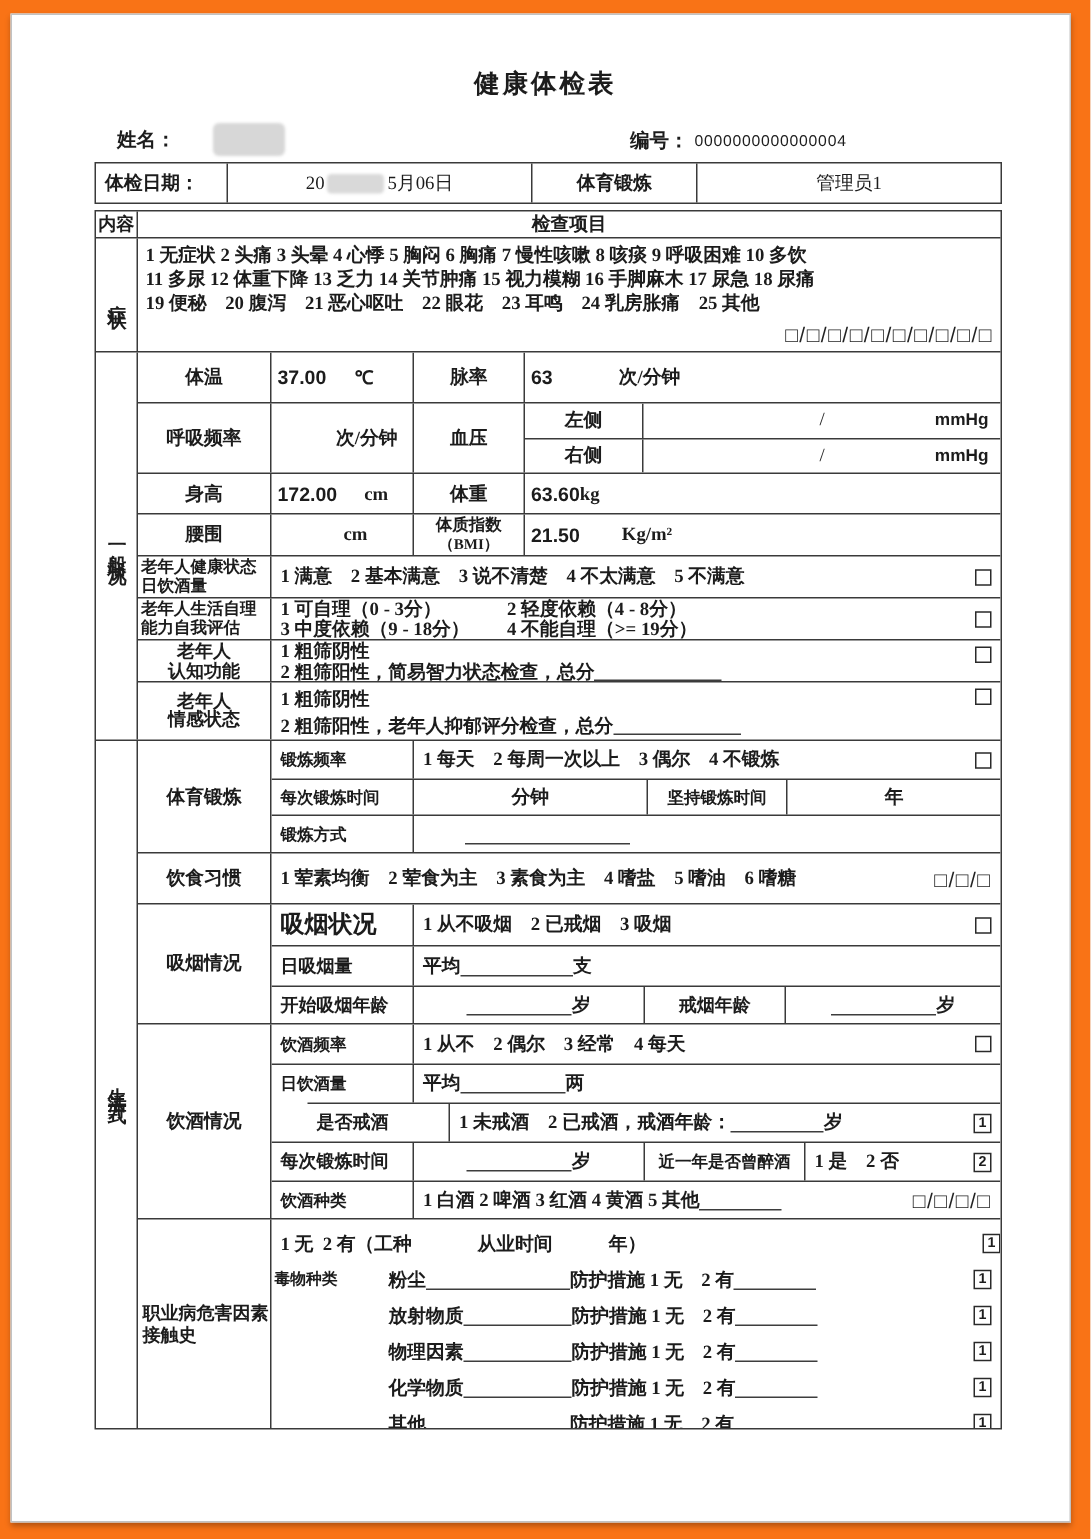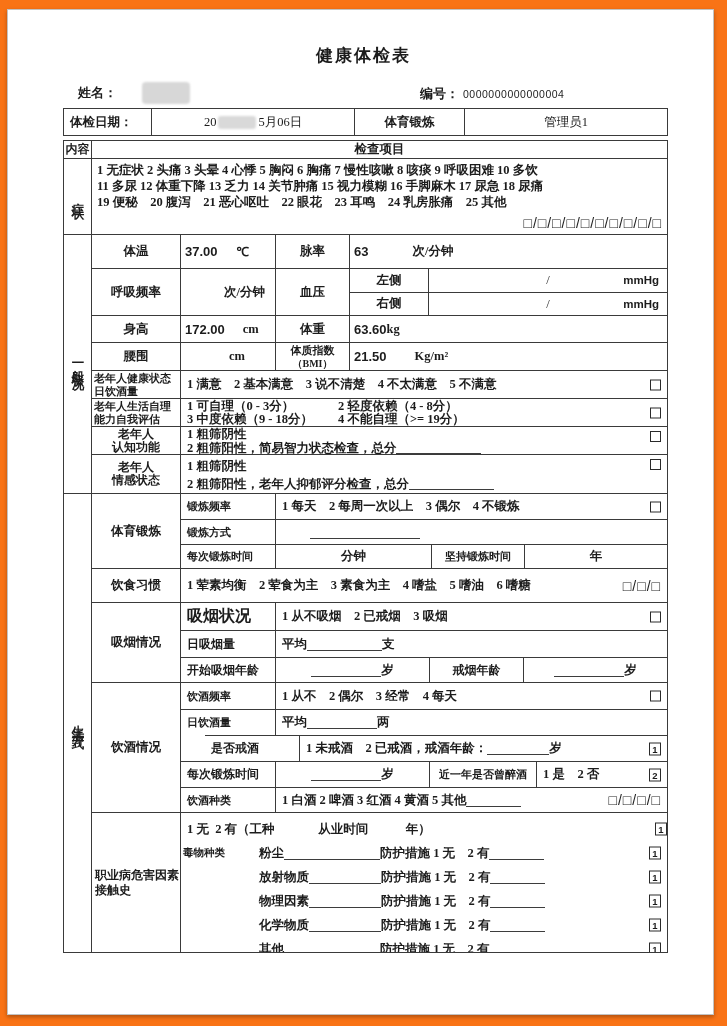--- a/index.html
+++ b/index.html
@@ -186,21 +186,21 @@
           <div class="c bl f1" style="padding:1px 0 0 6px;">
             <div class="sb" style="line-height:13px;">1 粗筛阴性</div>
             <div class="sb" style="line-height:13px;"><span>2 粗筛阳性，简易智力状态检查，总分</span><span class="ul" style="width:85px;"></span></div>
             <span class="cb cb-top"></span>
           </div>
         </div>
 
         <div class="fr bt f1">
           <div class="c cc" style="width:88px;flex-direction:column;">
             <span class="small2" style="font-size:12px;">老年人</span>
-            <span class="small2" style="font-size:12px;">情感状态</span>
+            <span class="small2" style="font-size:12px;font-family:Liberation Mono, monospace;">情感状态</span>
           </div>
           <div class="c bl f1" style="padding:3px 0 0 6px;">
             <div class="sb" style="line-height:16px;">1 粗筛阴性</div>
             <div class="sb" style="line-height:16px;margin-top:2px;"><span>2 粗筛阳性，老年人抑郁评分检查，总分</span><span class="ul" style="width:85px;"></span></div>
             <span class="cb cb-top"></span>
           </div>
         </div>
 
       </div>
     </div>
@@ -214,31 +214,31 @@
         <div class="fr" style="height:74px;">
           <div class="c cc lab" style="width:88px;">体育锻炼</div>
           <div class="c bl f1 col">
             <div class="fr" style="height:25px;">
               <div class="c cl sublab" style="width:94px;">锻炼频率</div>
               <div class="c bl f1 cl">
                 <span class="sb pre">1 每天    2 每周一次以上    3 偶尔    4 不锻炼</span>
                 <span class="cb cb-abs"></span>
               </div>
             </div>
-            <div class="fr bt f1">
-              <div class="c cl sublab" style="width:94px;">锻炼方式</div>
-              <div class="c bl f1 cl">
-                  <span class="ul" style="width:110px;margin-left:28px;"></span>
-                </div>
-            </div>
             <div class="fr bt" style="height:24px;">
               <div class="c cl sublab" style="width:94px;">每次锻炼时间</div>
               <div class="c bl cc sb" style="width:156px;">分钟</div>
               <div class="c bl cc sublab" style="width:93px;">坚持锻炼时间</div>
               <div class="c bl cc sb f1">年</div>
+            </div>
+            <div class="fr bt f1">
+              <div class="c cl sublab" style="width:94px;">锻炼方式</div>
+              <div class="c bl f1 cl">
+                  <span class="ul" style="width:110px;margin-left:28px;"></span>
+                </div>
             </div>
           </div>
         </div>
 
         <div class="fr bt" style="height:34px;">
           <div class="c cc lab" style="width:88px;">饮食习惯</div>
           <div class="c bl f1 cl">
             <span class="sb pre">1 荤素均衡    2 荤食为主    3 素食为主    4 嗜盐    5 嗜油    6 嗜糖</span>
             <span class="boxes cb-abs">□/□/□</span>
           </div>

